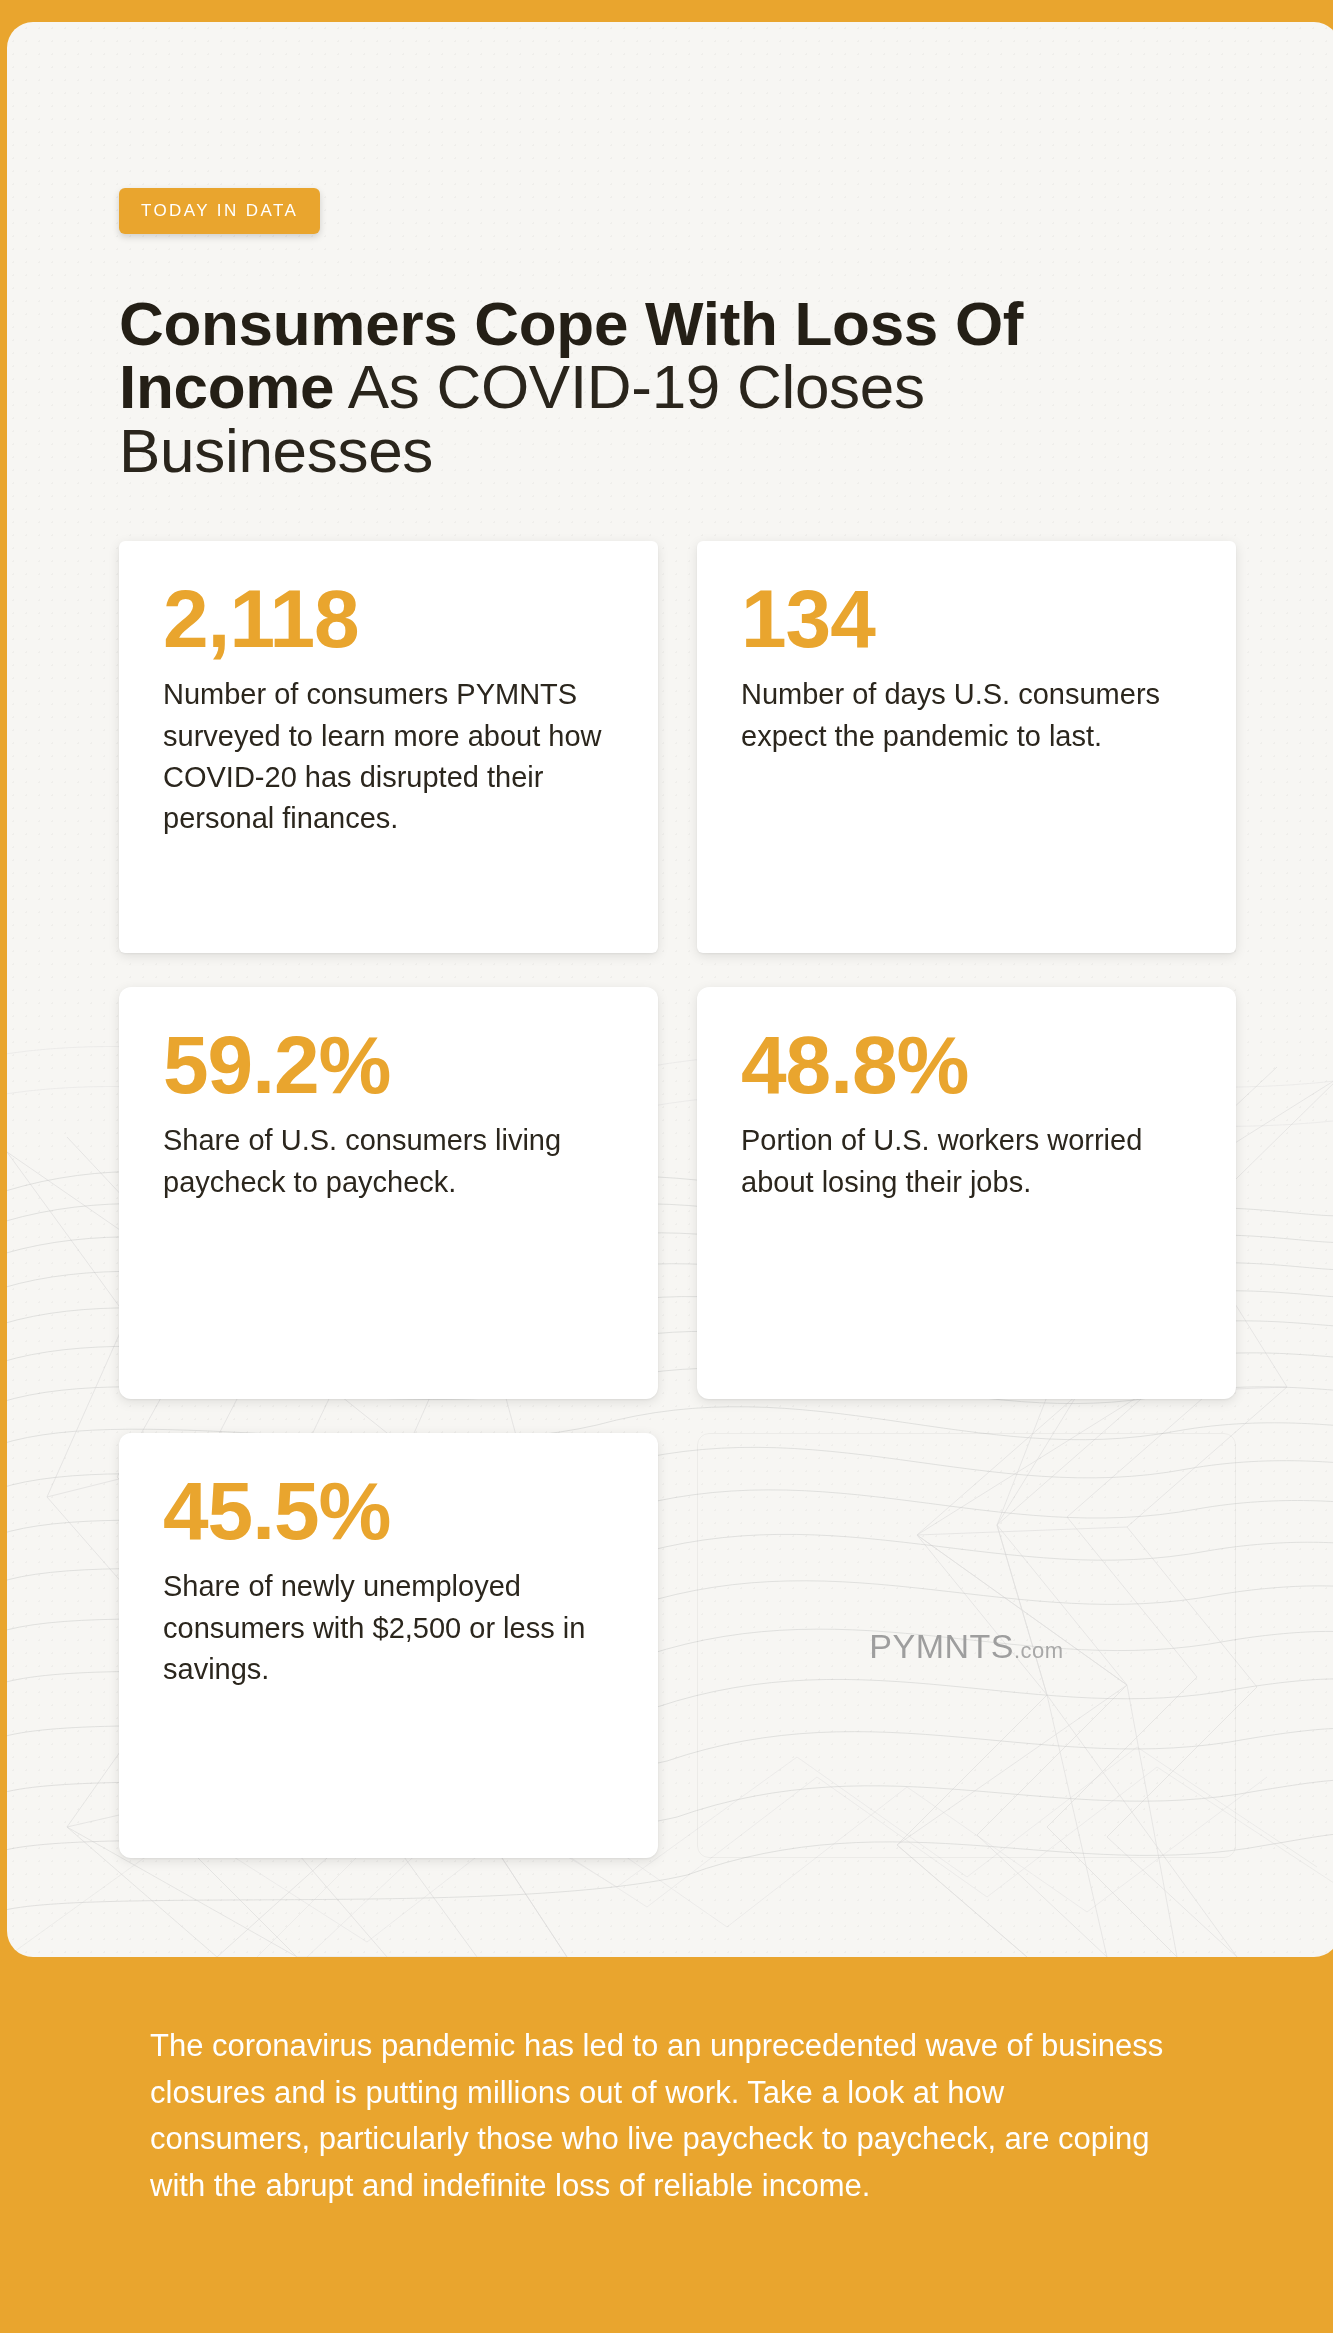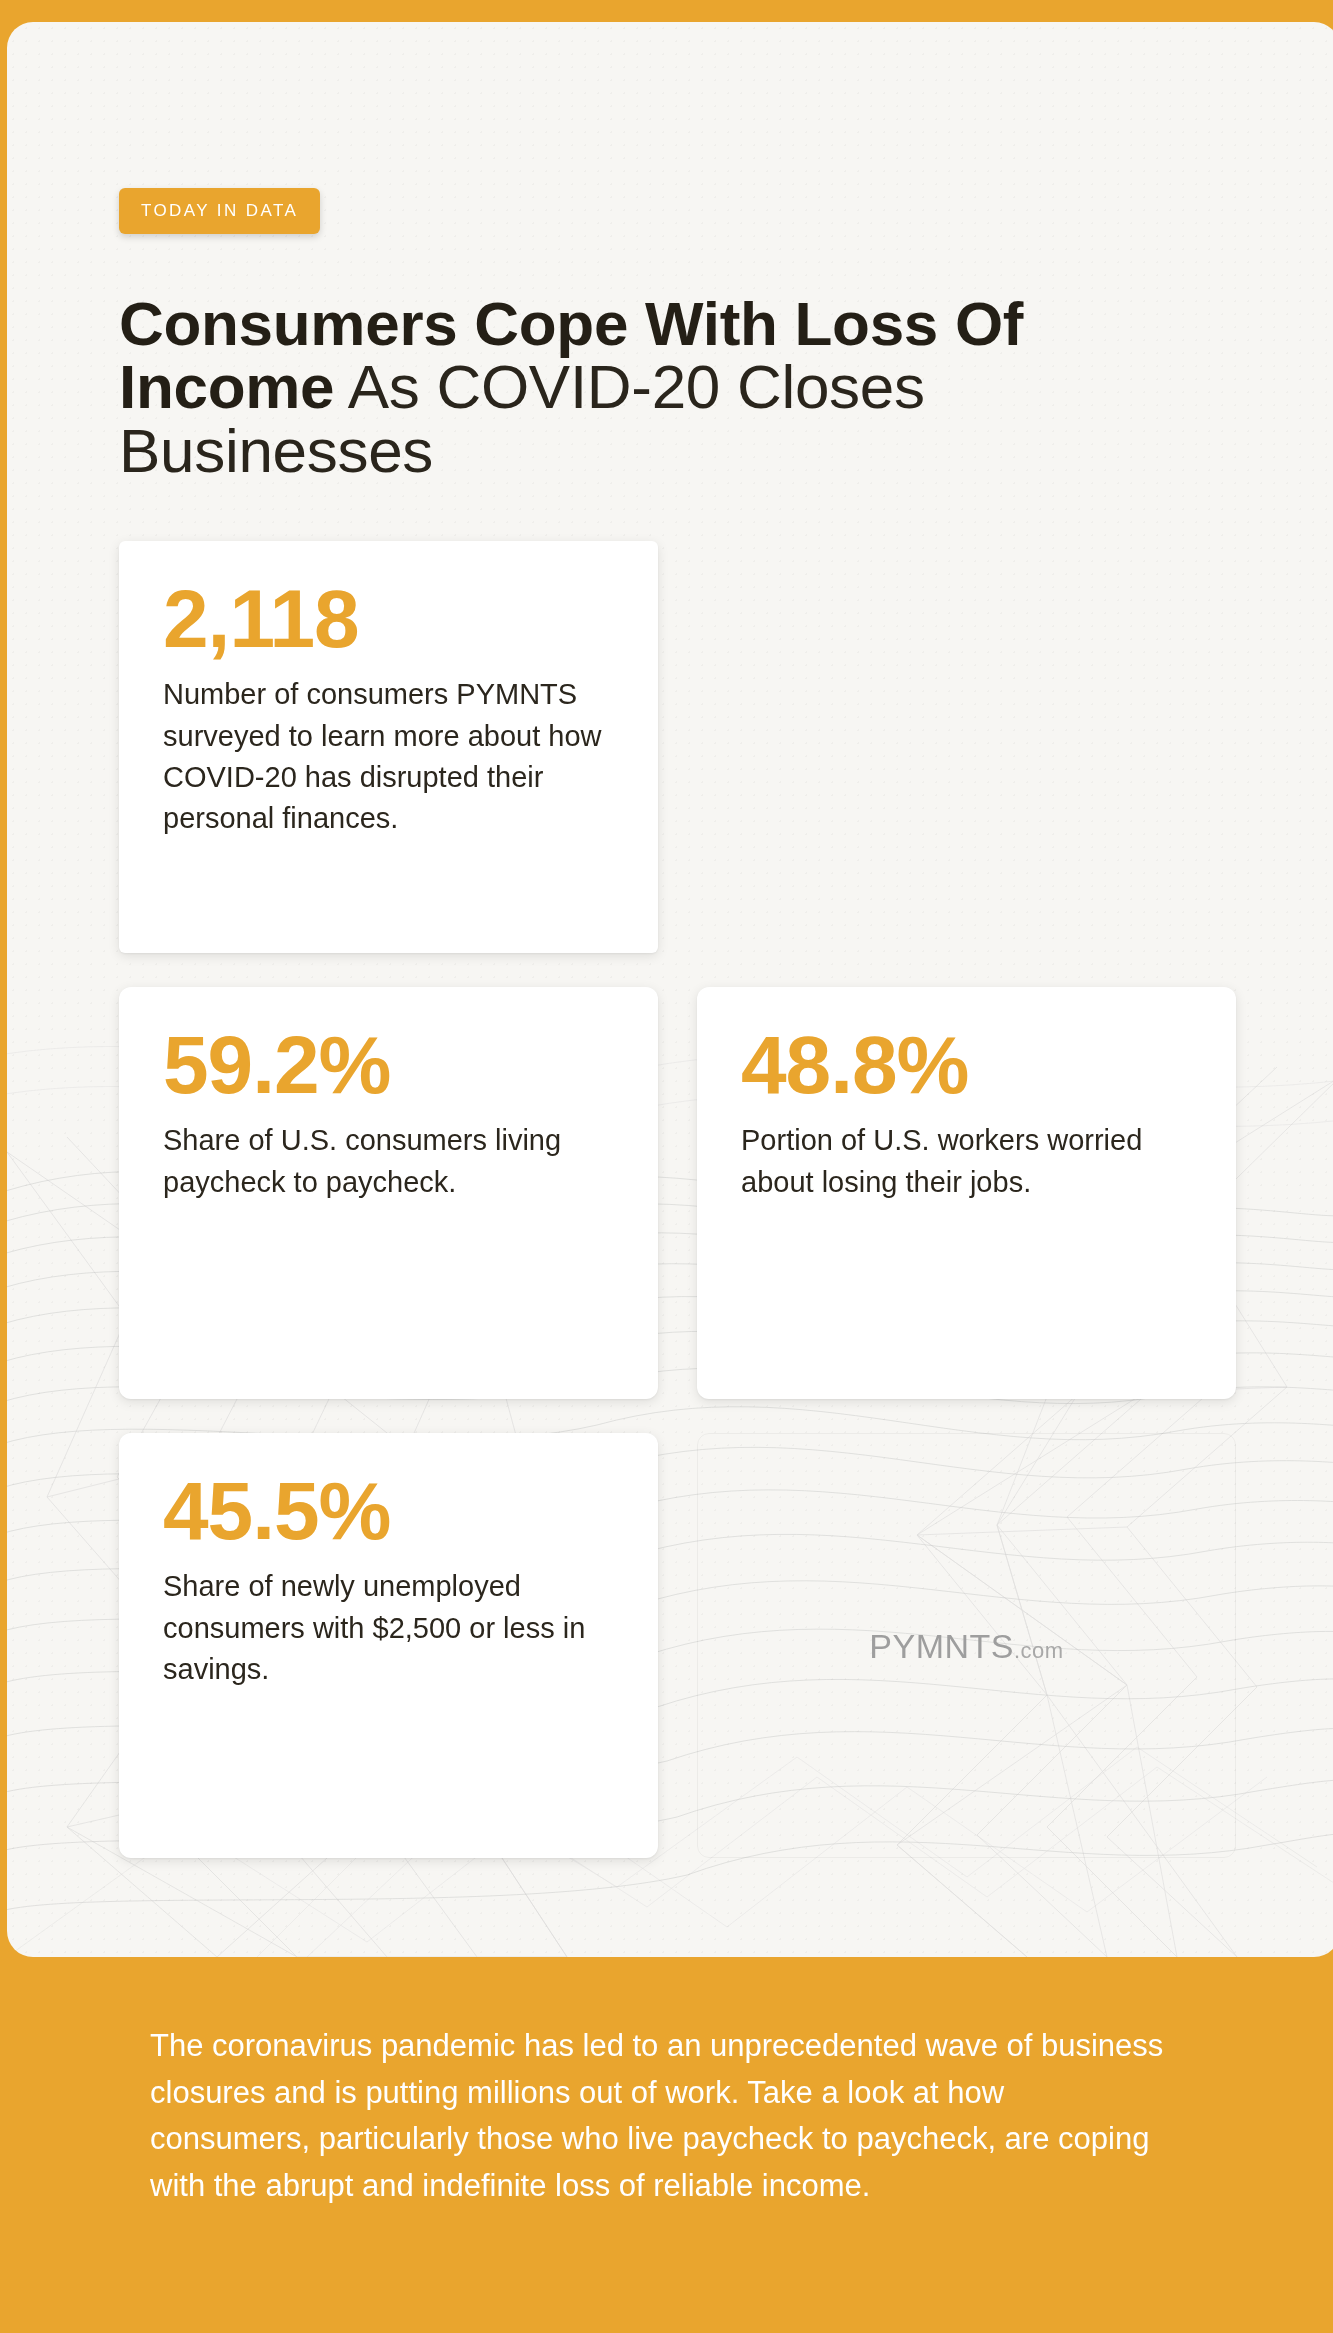--- a/index.html
+++ b/index.html
@@ -222,30 +222,34 @@
         <path d="M250,1060 L430,880 L610,990 L790,860 L960,980 L1130,850 L1310,970"></path>
         <path d="M0,1060 L180,930 L360,1045 L540,905 L720,1030 L900,890 L1080,1015 L1260,880"></path>
       </g>
     </svg>
 
     <div class="badge">
       <span>TODAY IN DATA</span>
     </div>
 
     <h1 class="title">
-      <span class="strong">Consumers Cope With Loss Of Income</span><span class="light"> As COVID-20 Closes Businesses</span>
+      <span class="strong">Consumers Cope With Loss Of Income</span><span class="light"> As COVID-19 Closes Businesses</span>
     </h1>
 
     <div class="grid">
 
       <div class="row">
         <div class="card h1">
           <div class="stat">2,118</div>
           <p class="desc">Number of consumers PYMNTS surveyed to learn more about how COVID-20 has disrupted their personal finances.</p>
         </div>
+        <div class="card h1">
+          <div class="stat">134</div>
+          <p class="desc">Number of days U.S. consumers expect the pandemic to last.</p>
+        </div>
       </div>
 
       <div class="row">
         <div class="card h2">
           <div class="stat">59.2%</div>
           <p class="desc">Share of U.S. consumers living paycheck to paycheck.</p>
         </div>
         <div class="card h2">
           <div class="stat">48.8%</div>
           <p class="desc">Portion of U.S. workers worried about losing their jobs.</p>

